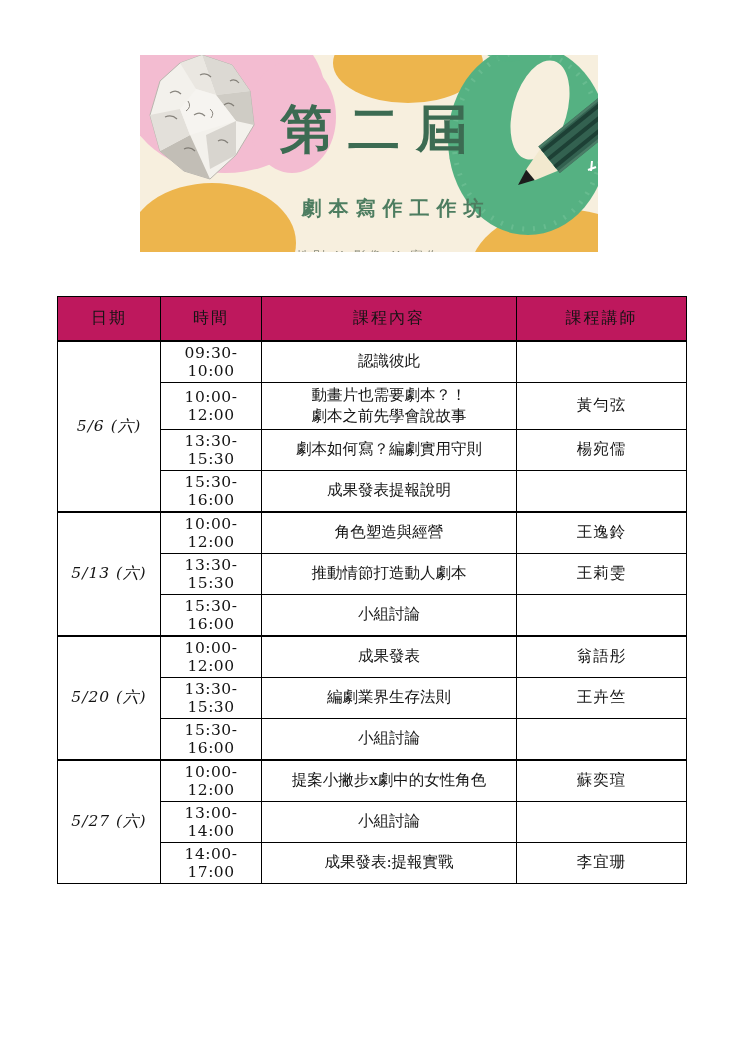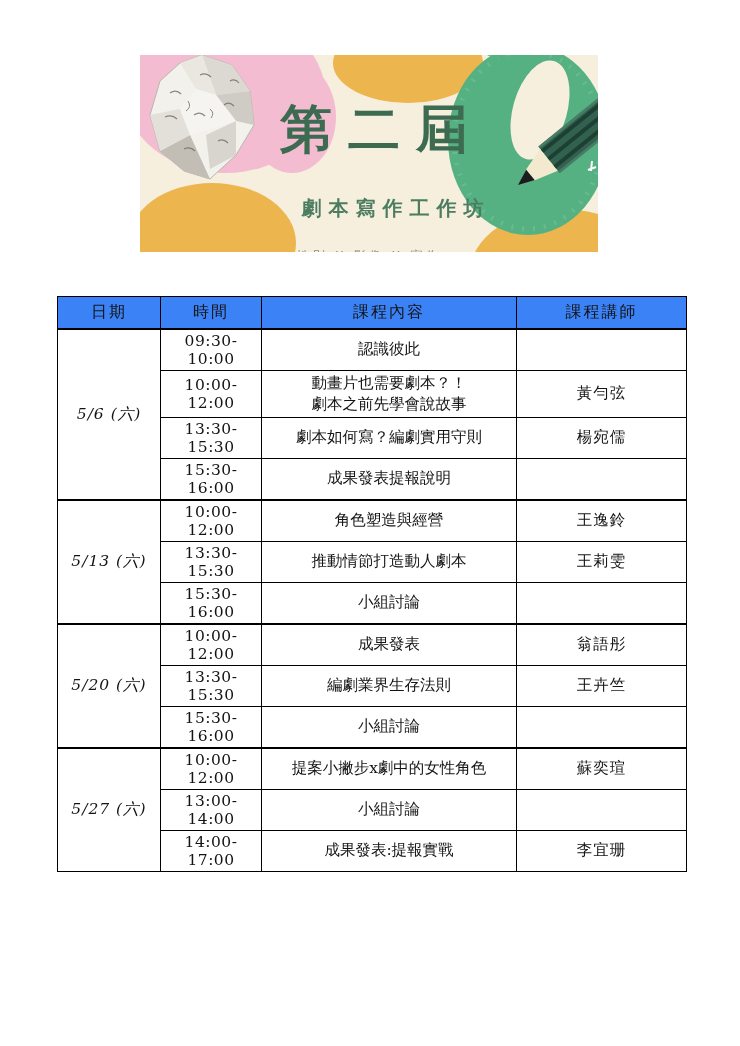--- a/index.html
+++ b/index.html
@@ -36,21 +36,21 @@
   .schedule{
     position:absolute;left:57px;top:296px;
     border-collapse:collapse;table-layout:fixed;width:629px;
     background:#fff;
   }
   .schedule th,.schedule td{
     border:1.5px solid #000;text-align:center;vertical-align:middle;
     color:#141414;padding:2px 4px;box-sizing:border-box;
   }
   .schedule th{
-    background:#3b82f6;height:32px;font-size:16px;font-weight:400;
+    background:#be185d;height:44px;font-size:16px;font-weight:400;
     letter-spacing:2px;border-bottom-width:2px;
   }
   .schedule td{height:41px;font-size:15.5px;}
   .schedule tr.group-start td{border-top-width:2px;}
   .date-cell{font-size:16px;letter-spacing:1px;font-style:italic;}
   .time-cell{letter-spacing:0.5px;}
   .content-cell{white-space:pre-line;line-height:21px;}
   .instructor-cell{letter-spacing:1px;}
 </style>
 </head>

